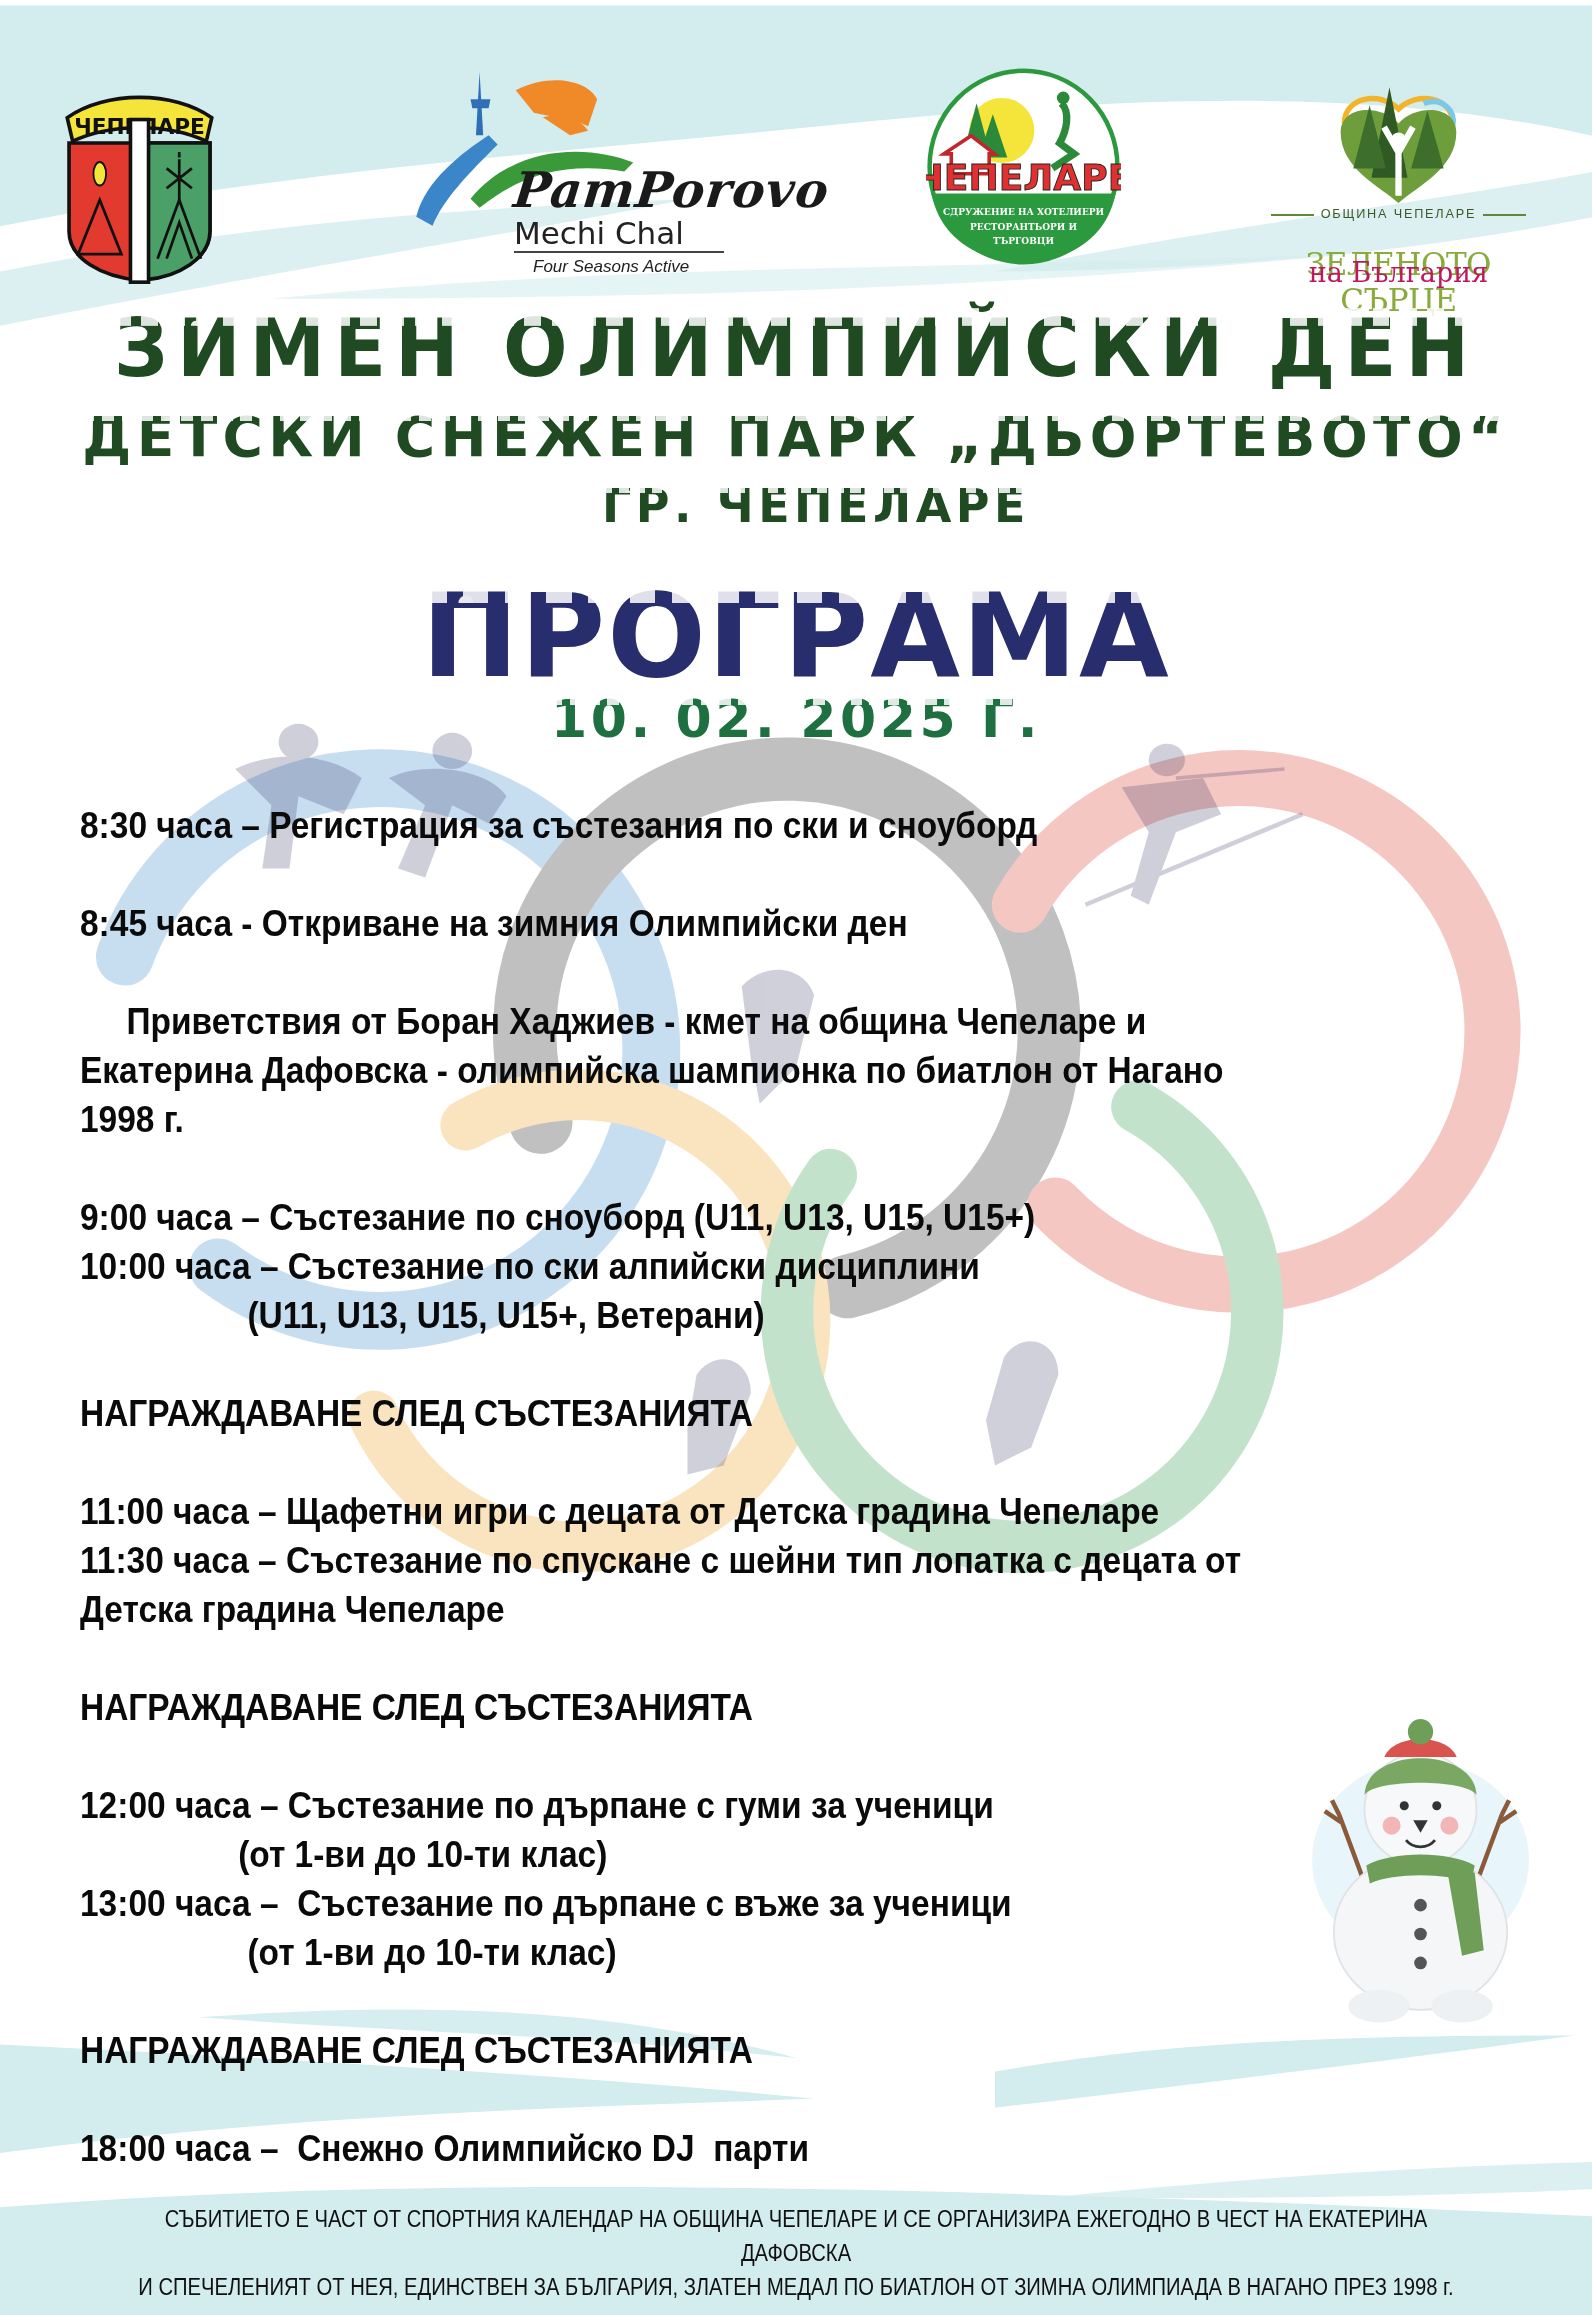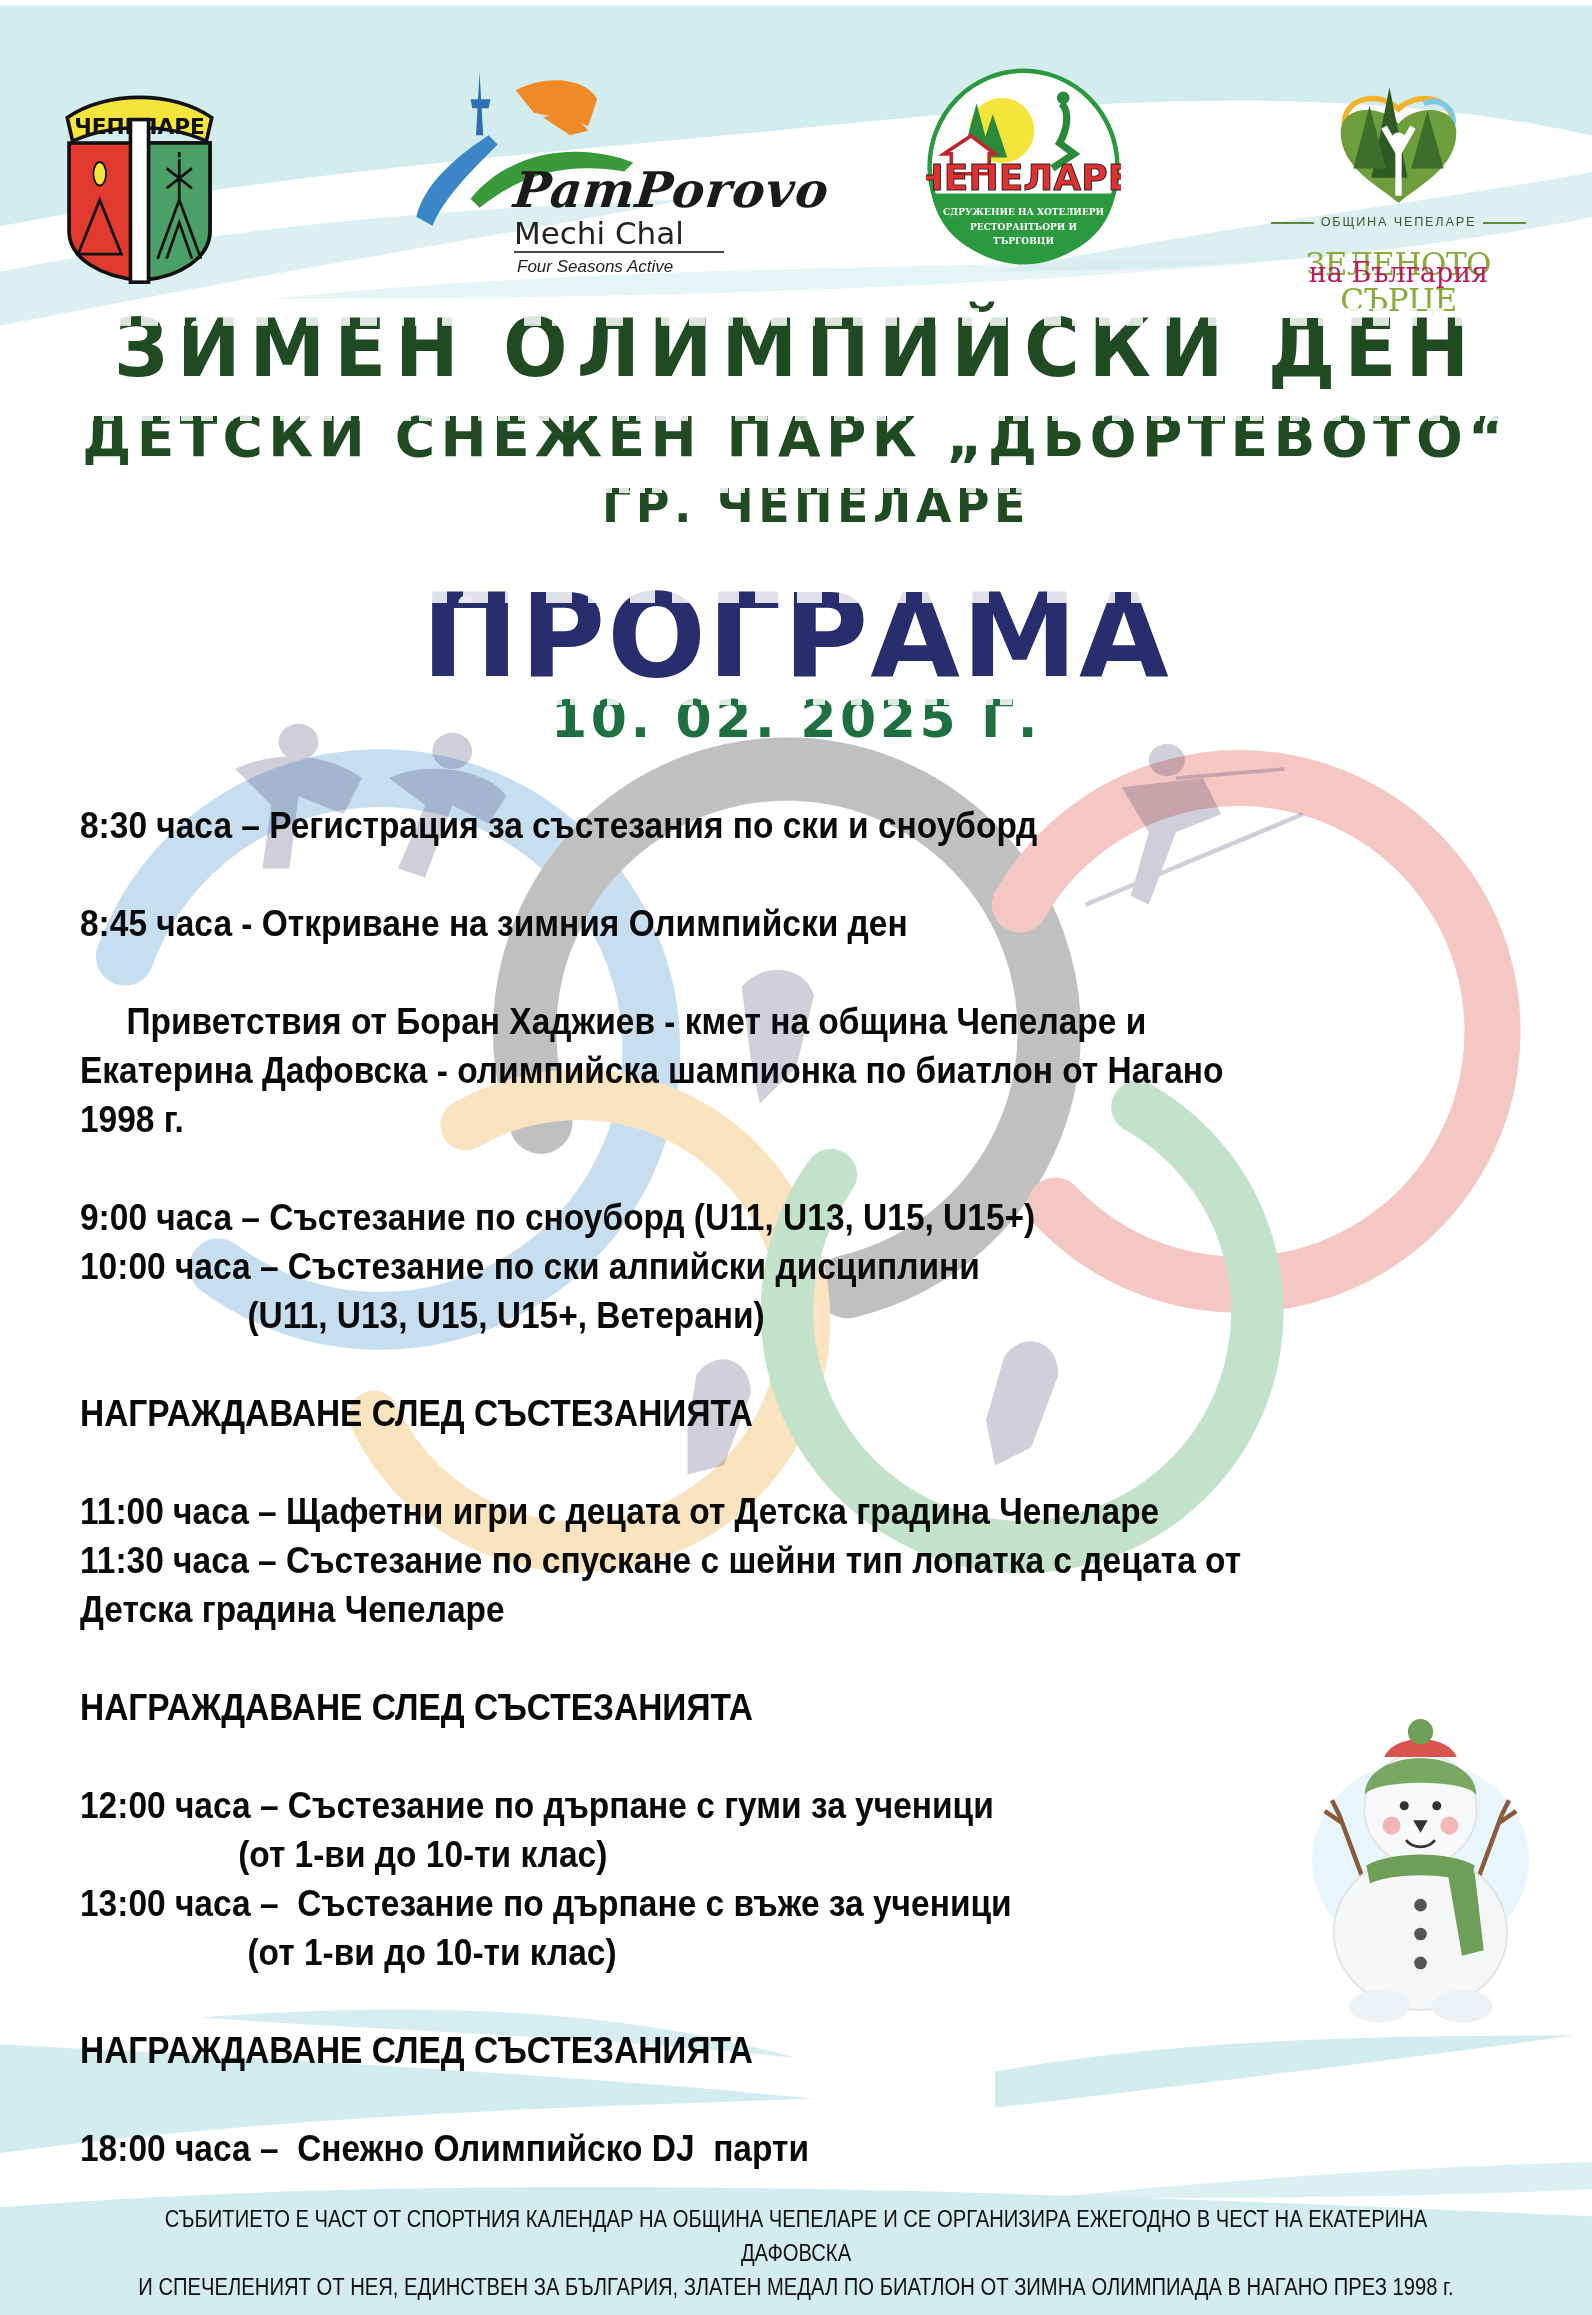--- a/index.html
+++ b/index.html
@@ -15,23 +15,23 @@
     .logo { position: absolute; }
     .logo-crest { left: 60px; top: 87px; width: 159px; height: 197px; }
     .logo-pamporovo { left: 407px; top: 63px; width: 326px; height: 217px; }
     .logo-hoteliers { left: 926px; top: 67px; width: 195px; height: 199px; }
     .logo-green-heart { left: 1263px; top: 69px; width: 271px; height: 217px; }
 
     .pam-title { position: absolute; left: 107px; top: 98px; font-family: "DejaVu Serif", serif; font-style: italic;
       font-size: 49px; color: #1a1a1a; letter-spacing: 0.9px; font-weight: bold; transform: skewX(-6deg); }
     .pam-sub { position: absolute; left: 107px; top: 152px; font-size: 31px; color: #222; font-family: "DejaVu Sans", sans-serif; }
     .pam-line { position: absolute; left: 107px; top: 188px; width: 210px; height: 1.8px; background: #444; }
-    .pam-tag { position: absolute; left: 110px; top: 194px; font-size: 17px; color: #222; font-style: italic; }
-
-    .gh-org { position: absolute; left: 0; top: 138px; width: 271px; text-align: center; font-size: 12.7px; letter-spacing: 1.8px; color: #3a5a2a; margin-top: 8px; }
+    .pam-tag { position: absolute; left: 126px; top: 194px; font-size: 17px; color: #222; font-style: italic; }
+
+    .gh-org { position: absolute; left: 0; top: 138px; width: 271px; text-align: center; font-size: 12.7px; letter-spacing: 1.8px; color: #3a5a2a; }
     .gh-org:before, .gh-org:after { content: ""; display: inline-block; width: 43px; height: 1.8px; background: #5d8a3a; vertical-align: middle; margin: 0 7.2px; }
     .gh-title { position: absolute; left: 0; top: 154px; width: 271px; text-align: center; font-family: "DejaVu Serif", serif;
       font-size: 31px; color: #8aab3c; letter-spacing: -0.5px; margin-top: 23px; }
     .gh-sub { position: absolute; left: 0; top: 188px; width: 271px; text-align: center; font-family: "DejaVu Serif", serif; font-size: 27px; color: #be185d; }
 
     
     .snow-title { position: absolute; left: 0; width: 1592px; text-align: center; font-family: "DejaVu Sans", sans-serif;
       font-weight: bold; text-transform: uppercase; }
     .t-main { top: 304px; font-size: 76px; letter-spacing: 9px; color: #1f4a22; transform: scaleY(1.05); }
     .t-park { top: 405px; font-size: 55px; letter-spacing: 5.4px; color: #1f4a22; }

